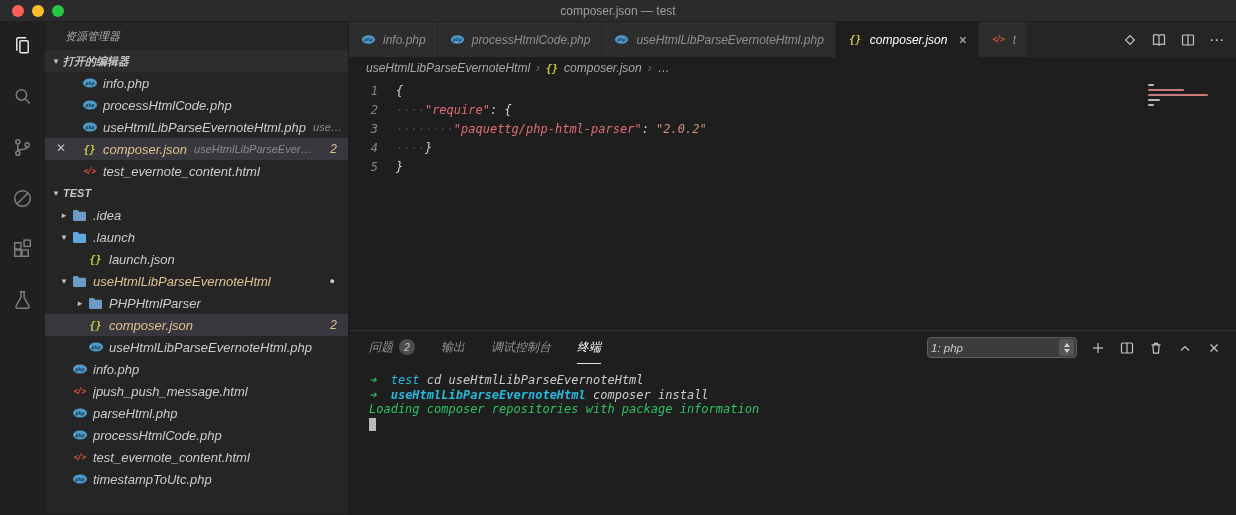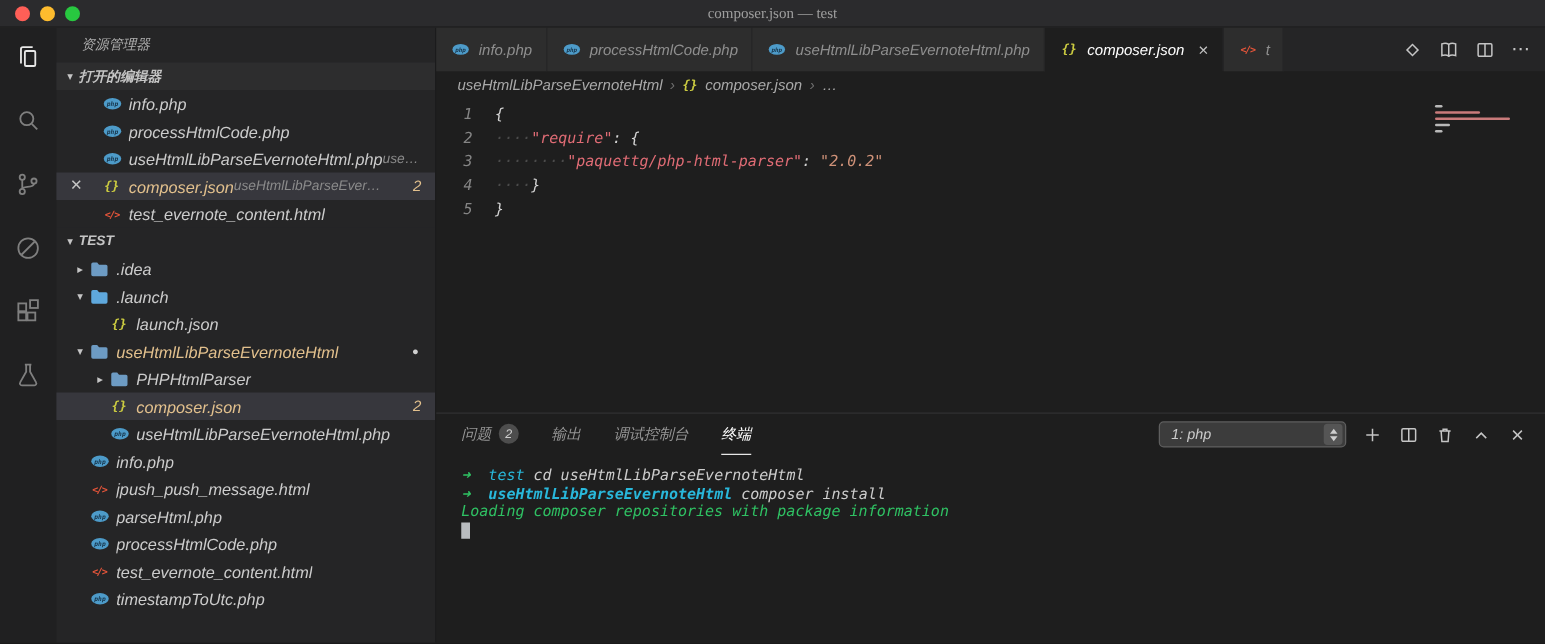--- a/index.html
+++ b/index.html
@@ -1,20 +1,20 @@
 <!DOCTYPE html>
 <html><head>
 <meta charset="utf-8">
 <style>
   * { box-sizing: border-box; margin: 0; padding: 0; }
   body { background:#111; font-family:"Liberation Sans","DejaVu Sans",sans-serif; }
   .app { width:1236px; height:515px; background:#1e1e1e; position:relative; overflow:hidden; user-select:none; }
 
   
-  .titlebar { height:22px; background:#2b2b2d; border-bottom:1px solid #1f1f1f; display:flex; align-items:center; justify-content:center; color:#9e9e9e; font-size:12px; position:relative;font-family:Liberation Serif, serif; }
+  .titlebar { height:22px; background:#2b2b2d; border-bottom:1px solid #1f1f1f; display:flex; align-items:center; justify-content:center; color:#9e9e9e; font-size:12px; position:relative; }
   .traffic { position:absolute; left:12px; top:5px; display:flex; gap:8px; }
   .tl { width:12px; height:12px; border-radius:50%; }
   .tl.red{background:#ff5f57}.tl.yel{background:#febc2e}.tl.grn{background:#28c840}
 
   
   .main { display:flex; height:492px;font-style:italic; }
 
   
   .activitybar { width:45px; background:#202021; display:flex; flex-direction:column; align-items:center; padding-top:8px; gap:21px; flex:none; }
   .ab-item { width:30px; height:30px; display:flex; align-items:center; justify-content:center; }
@@ -29,21 +29,21 @@
   .sec-h .tw { margin-left:4px; }
   .tw { width:14px; flex:none; font-size:9px; color:#c5c5c5; text-align:center; }
   .tsp { width:14px; flex:none; }
   .row { height:22px; display:flex; align-items:center; position:relative; white-space:nowrap; overflow:hidden; }
   .oe { padding-left:36px; }
   .trow { padding-left:12px; }
   .trow.l1 { padding-left:28px; }
   .sel { background:#37373d; }
   .mod { color:#e2c08d; }
   .fname { overflow:hidden; text-overflow:ellipsis; }
-  .desc { font-size:11px; color:#8b8b8b; overflow:hidden; text-overflow:ellipsis; }
+  .desc { margin-left:7px; font-size:11px; color:#8b8b8b; overflow:hidden; text-overflow:ellipsis; }
   .rbadge { margin-left:auto; margin-right:11px; color:#e2c08d; font-size:12px; flex:none; }
   .rdot { margin-left:auto; margin-right:13px; color:#cfcfcf; font-size:9px; flex:none; }
   .oe-close { position:absolute; left:11px; top:3px; font-size:12px; color:#c5c5c5; }
 
   
   .ficon { width:17px; height:16px; margin-right:5px; flex:none; display:flex; align-items:center; justify-content:center; font-family:"DejaVu Sans Mono",monospace; font-weight:bold; }
   .i-json { color:#cbcb41; font-size:10px; }
   .i-html { color:#e5553a; font-size:8px; letter-spacing:-1px; }
 
   
@@ -72,21 +72,21 @@
   .mm { height:2px; margin-bottom:3px; border-radius:1px; }
 
   
   .panel { height:184px; flex:none; border-top:1px solid #313132; display:flex; flex-direction:column; }
   .ptabs { height:33px; flex:none; display:flex; align-items:center; padding:0 14px 0 20px; gap:26px; }
   .ptab { height:100%; display:flex; align-items:center; gap:6px; font-size:12px; color:#969696; border-bottom:1px solid transparent; }
   .ptab.active { color:#ffffff; border-bottom-color:#e7e7e7;text-align:center; }
   .pbadge { width:16px; height:16px; border-radius:50%; background:#4d4d4d; color:#cccccc; font-size:10px; display:flex; align-items:center; justify-content:center; }
   .pacts { margin-left:auto; display:flex; align-items:center; gap:13px; }
   .pacts svg { stroke:#c5c5c5; fill:none; stroke-width:1.2; display:block; }
-  .psel { width:150px; height:21px; background:#3c3c3c; border:1px solid #5f5f5f; border-radius:4px; display:flex; align-items:center; padding:0 2px 0 9px; font-size:11.5px; color:#cccccc; }
+  .psel { width:150px; height:21px; background:#3c3c3c; border:1px solid #5f5f5f; border-radius:4px; display:flex; align-items:center; padding:0 2px 0 3px; font-size:11.5px; color:#cccccc; }
   .psel-arrows { margin-left:auto; width:15px; height:17px; border-radius:3px; background:#555; display:flex; flex-direction:column; align-items:center; justify-content:center; gap:2px; }
   .ar-up{width:0;height:0;border-left:3px solid transparent;border-right:3px solid transparent;border-bottom:4px solid #cfcfcf}
   .ar-dn{width:0;height:0;border-left:3px solid transparent;border-right:3px solid transparent;border-top:4px solid #cfcfcf}
 
   .term { flex:1; padding:9px 5px 0 20px; font-family:"DejaVu Sans Mono",monospace; font-size:12px; line-height:14.5px; color:#cccccc; overflow:hidden; }
   .tline { white-space:pre; }
   .tl-green{color:#2fc163}.tl-cyan{color:#29b8db}.tl-cyanb{color:#29b8db;font-weight:bold}.tl-plain{color:#cccccc}
   .tcursor { display:inline-block; width:7px; height:13px; background:#b9bcbf; vertical-align:text-bottom; }
 </style>
 </head>

